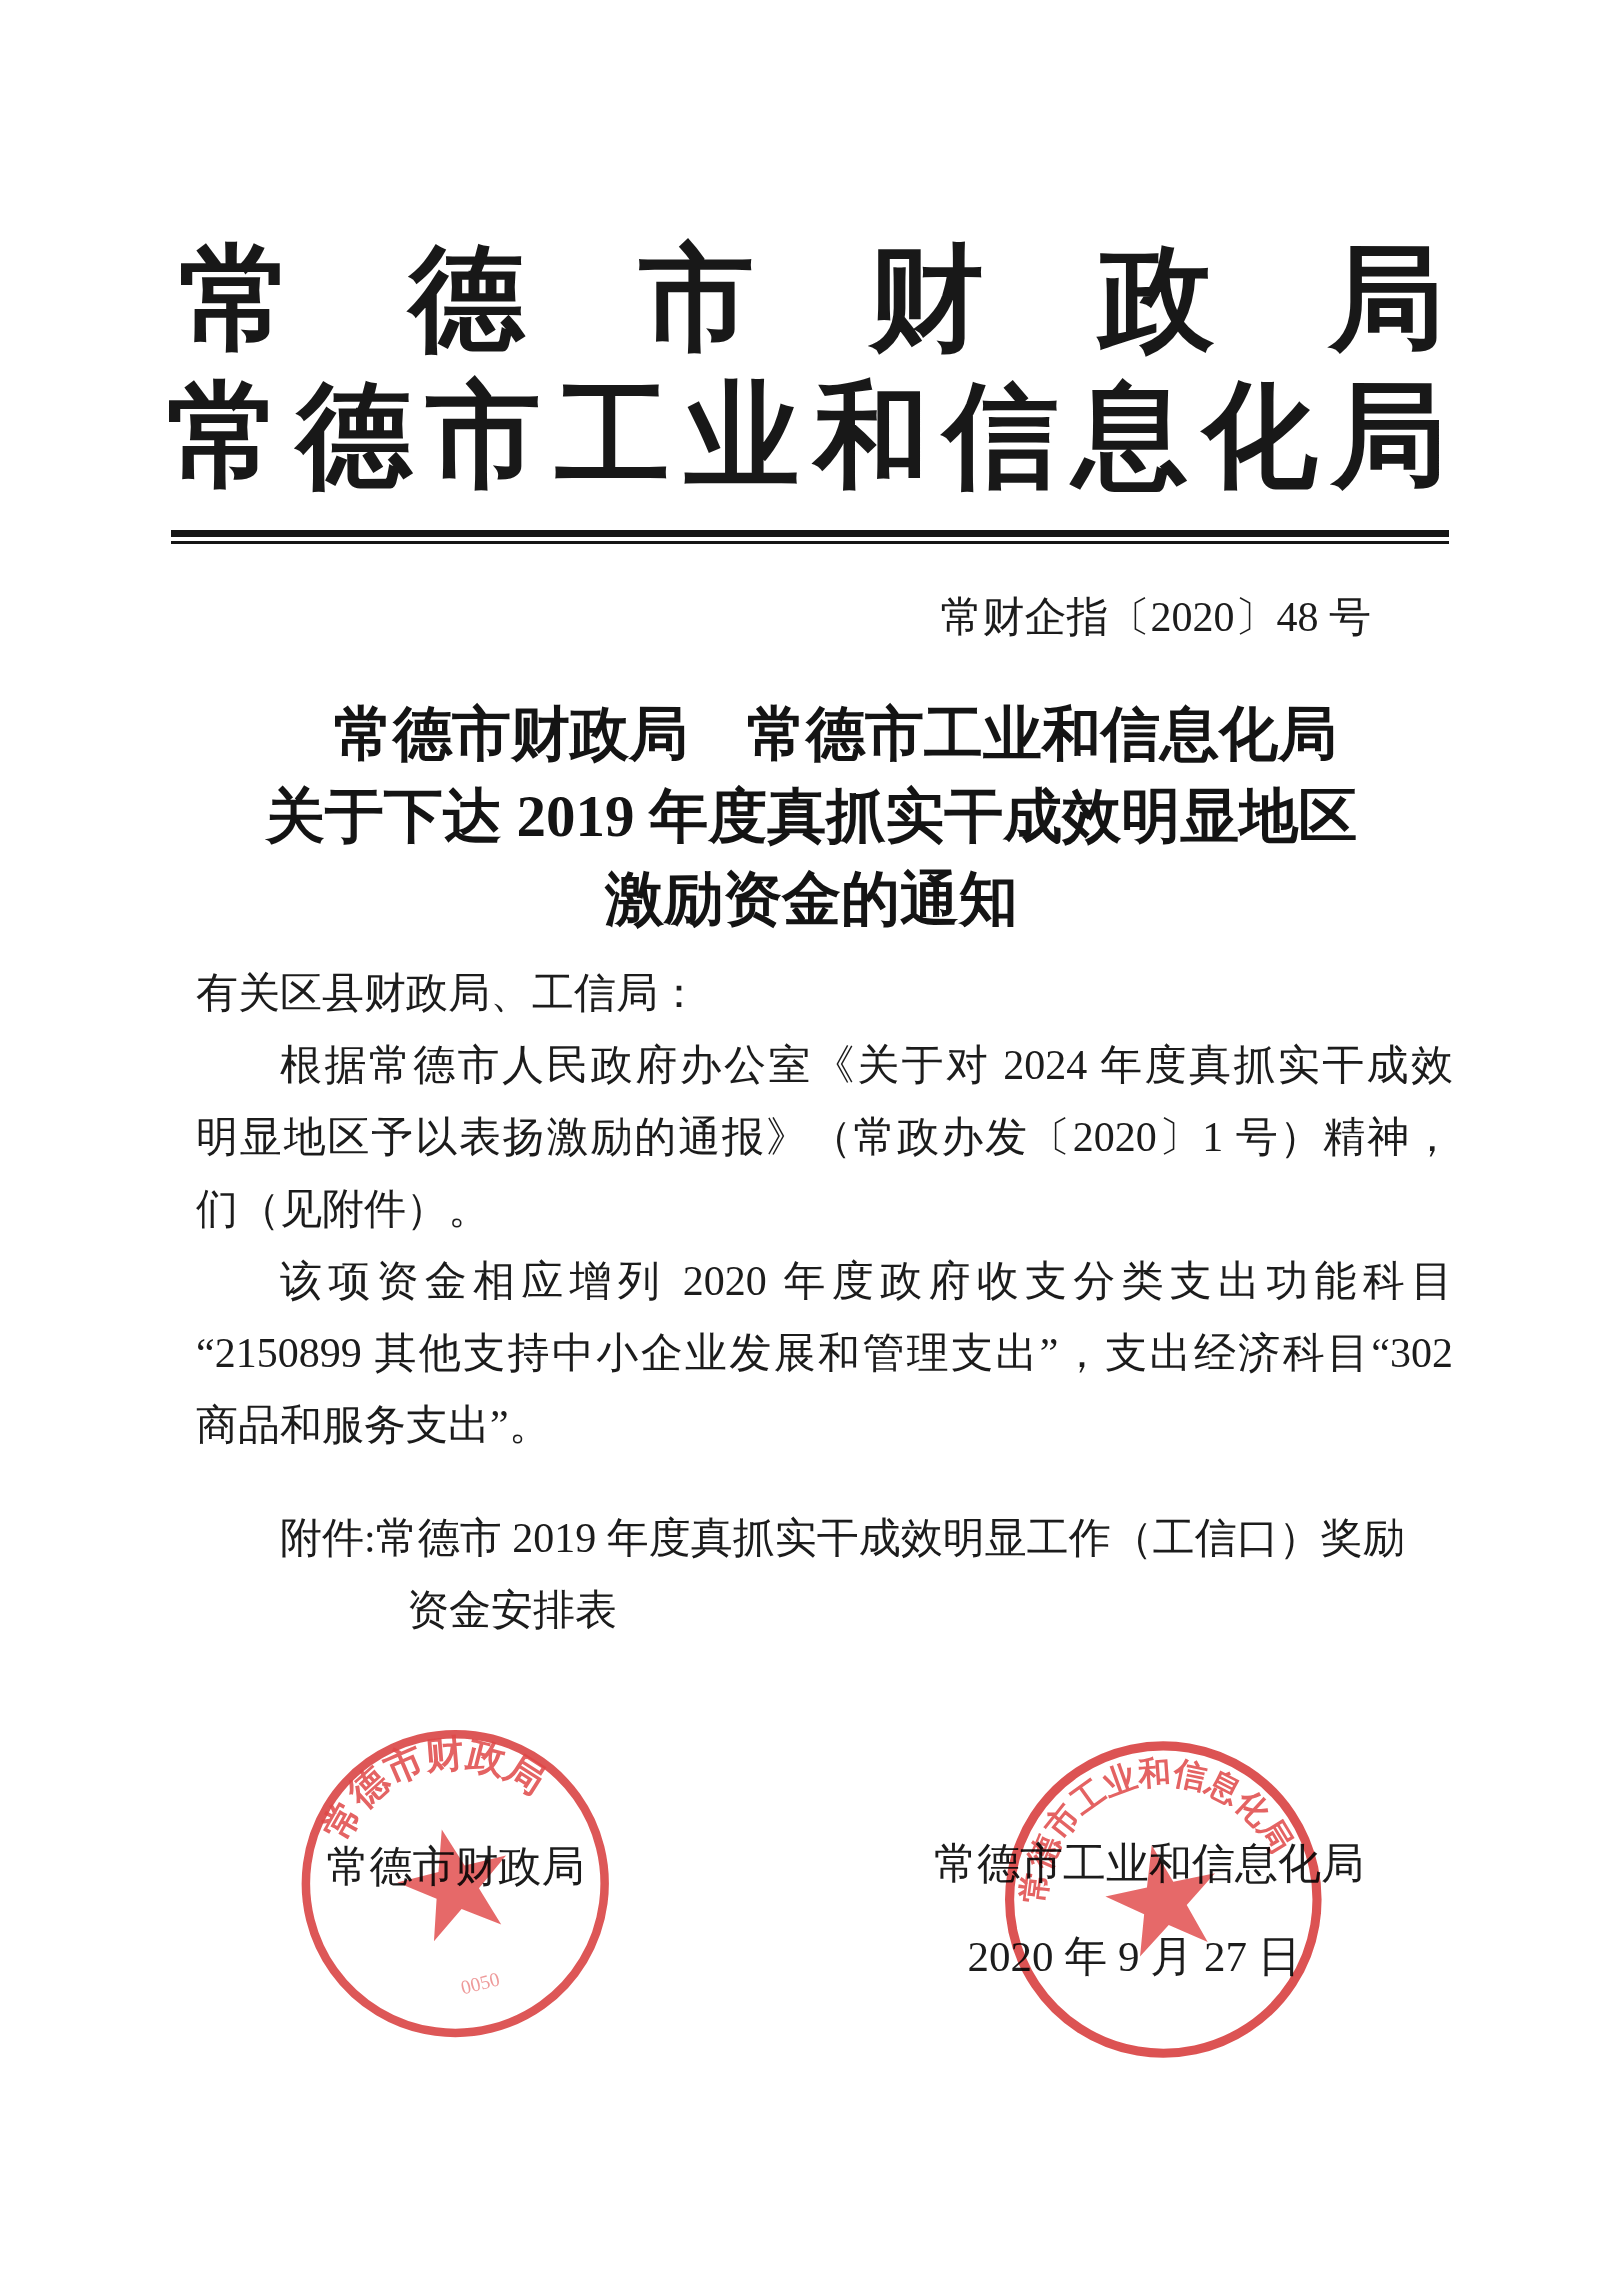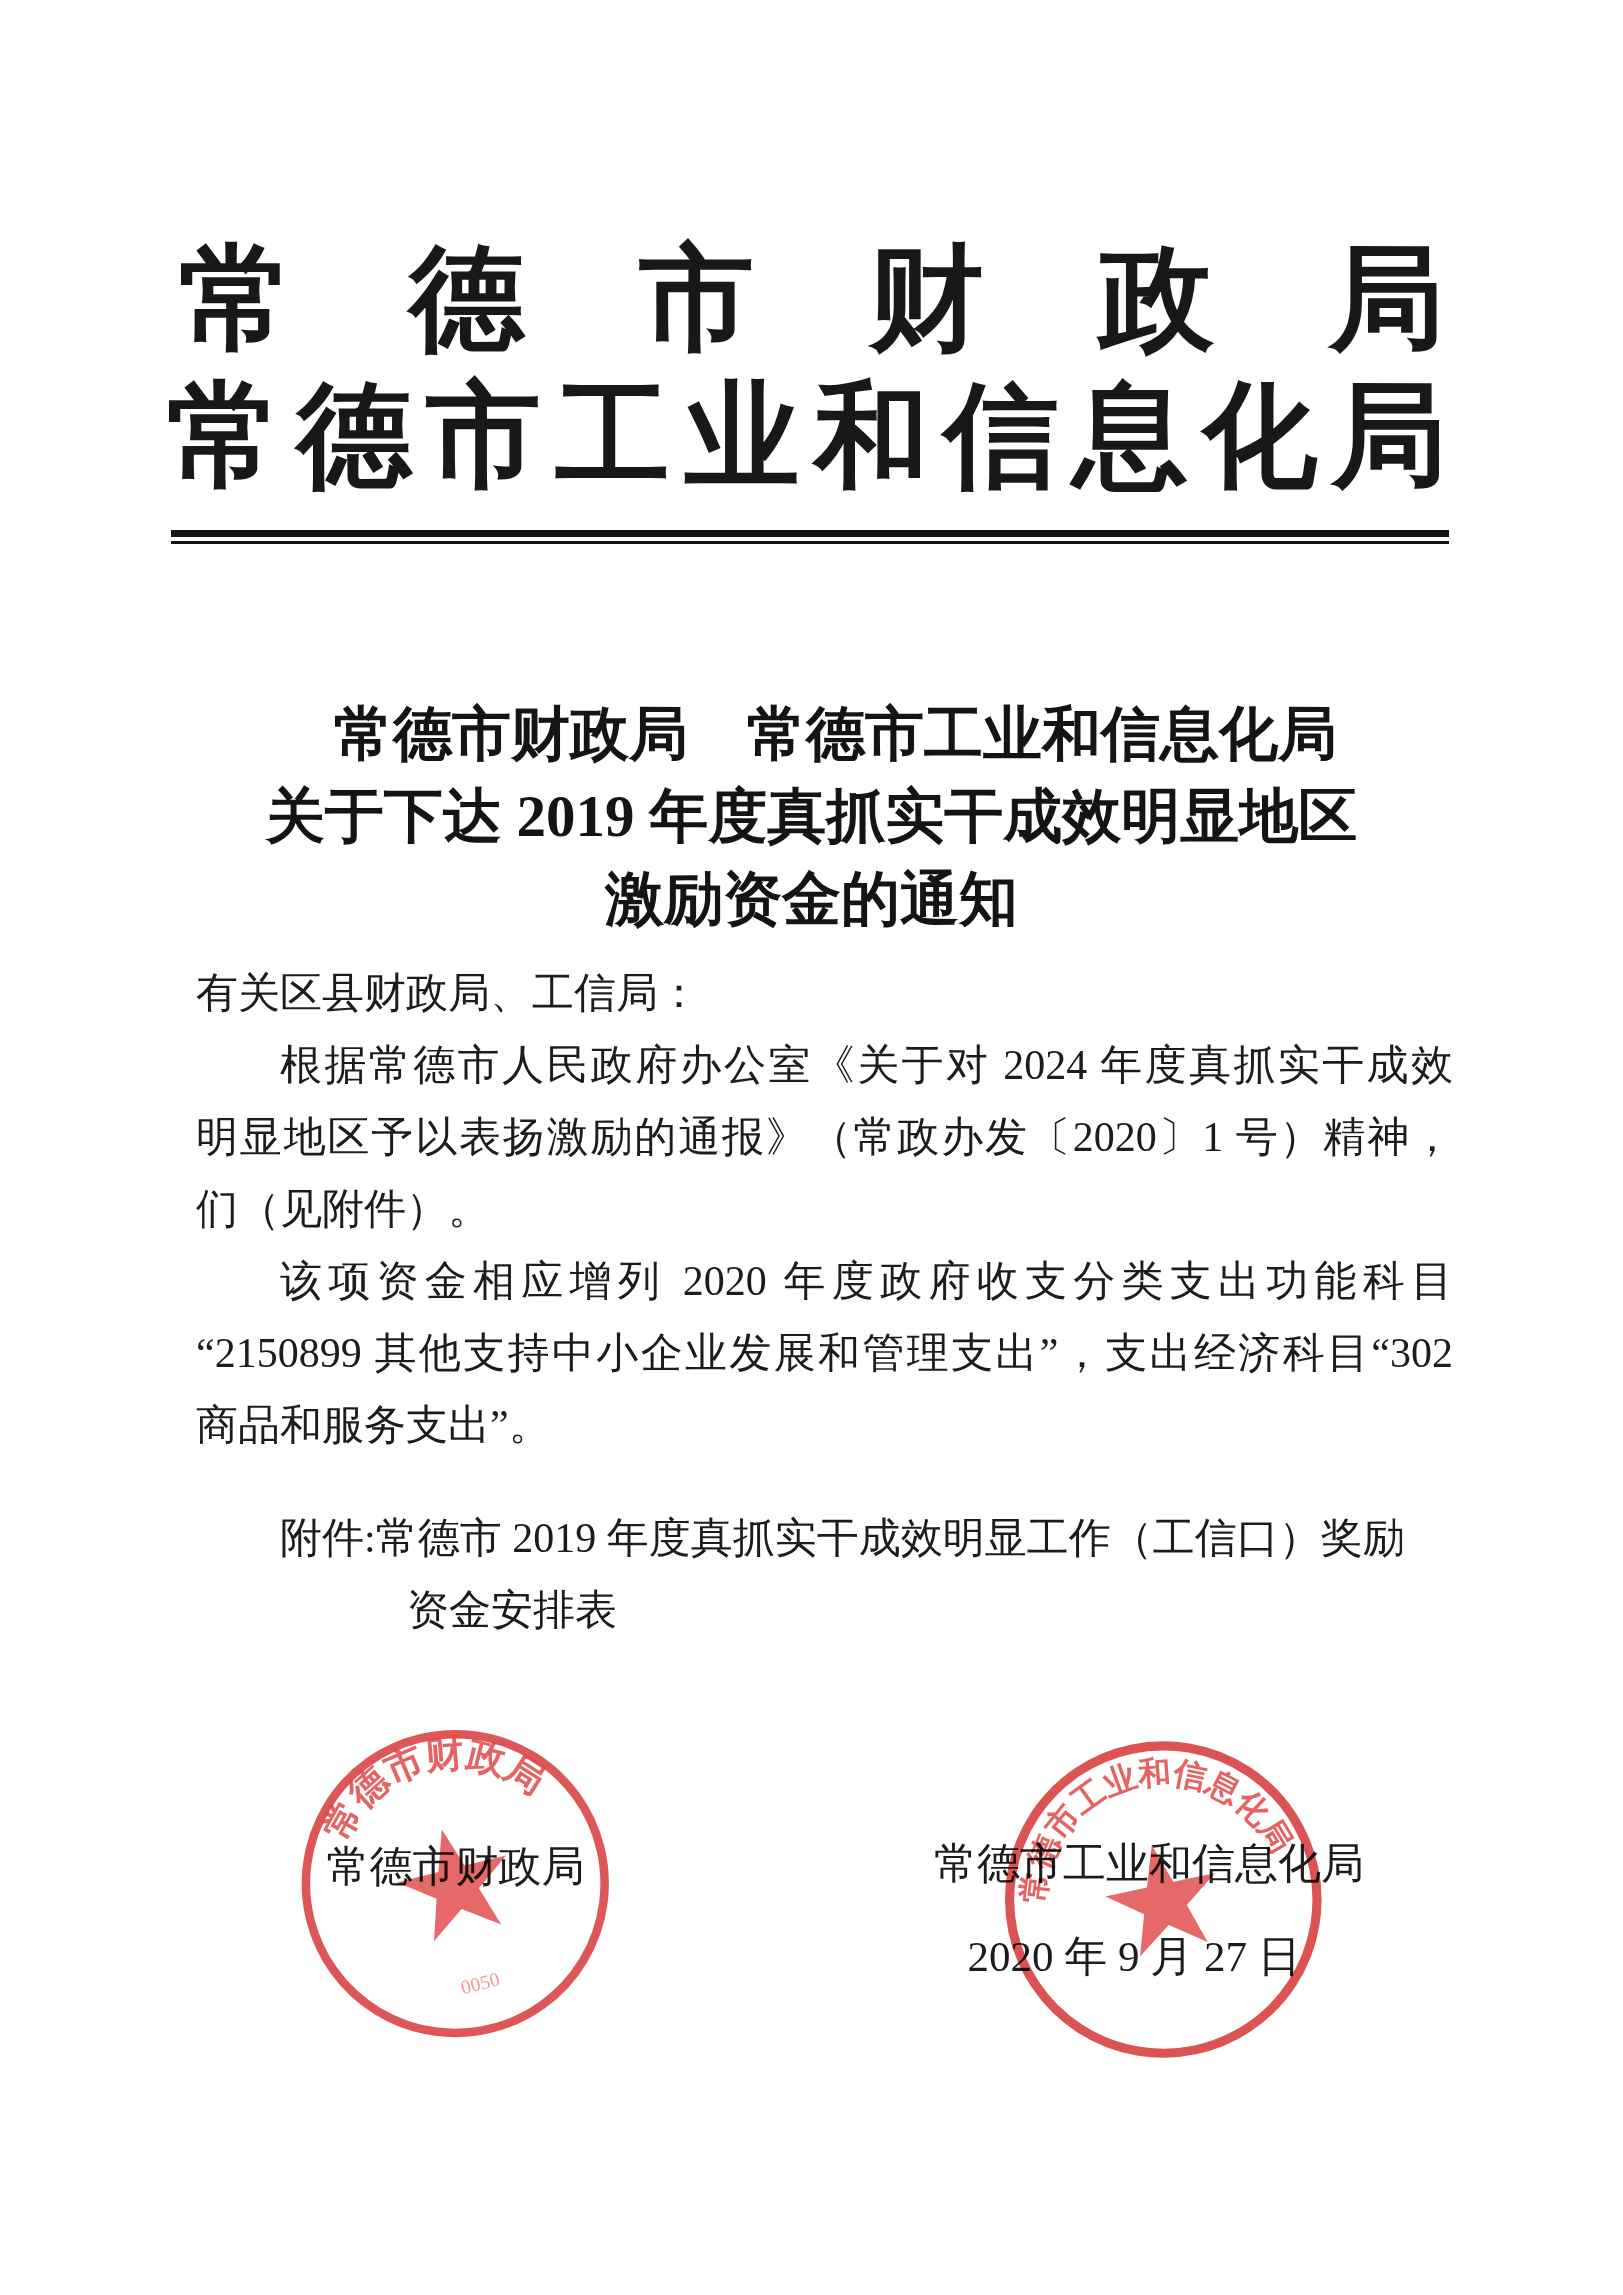--- a/index.html
+++ b/index.html
@@ -91,20 +91,21 @@
 </head>
 <body>
 
 <div class="page">
 
   <div class="hdr hdr1">常　德　市　财　政　局</div>
   <div class="hdr hdr2">常德市工业和信息化局</div>
   <div class="rule rule-thick"></div>
   <div class="rule rule-thin"></div>
 
+  <div class="doc-number">常财企指〔2020〕48 号</div>
 
   <div class="title t1">常德市财政局　常德市工业和信息化局</div>
   <div class="title t2">关于下达 2019 年度真抓实干成效明显地区</div>
   <div class="title t3">激励资金的通知</div>
 
   <div class="body-block">
     <div class="doc-line">有关区县财政局、工信局：</div>
     <div class="doc-line indent2 fill">根据常德市人民政府办公室《关于对 2024 年度真抓实干成效</div>
     <div class="doc-line fill">明显地区予以表扬激励的通报》（常政办发〔2020〕1 号）精神，</div>
     <div class="doc-line">们（见附件）。</div>

